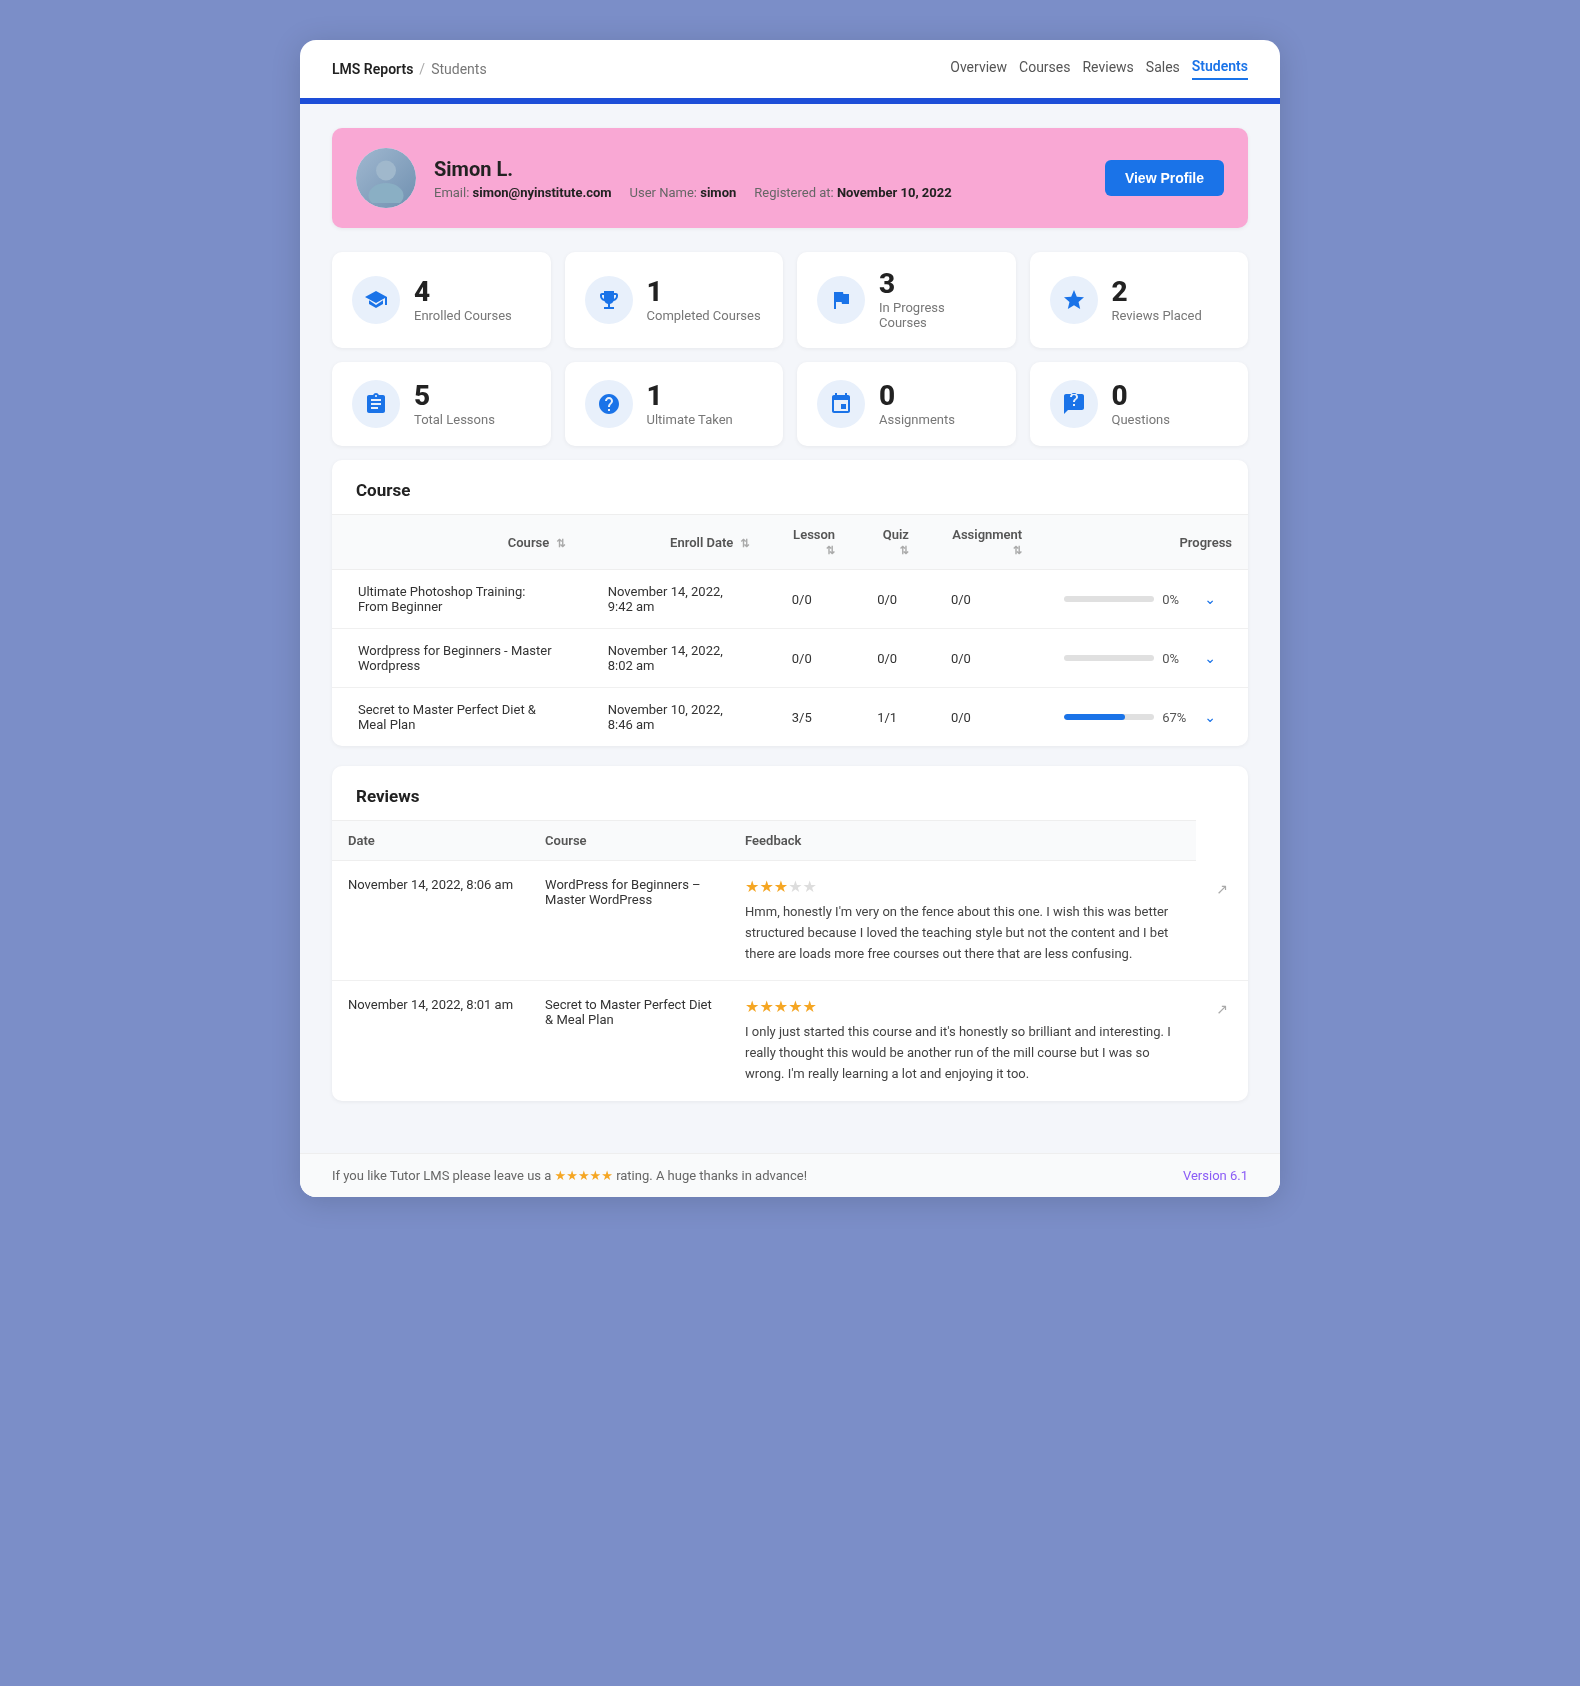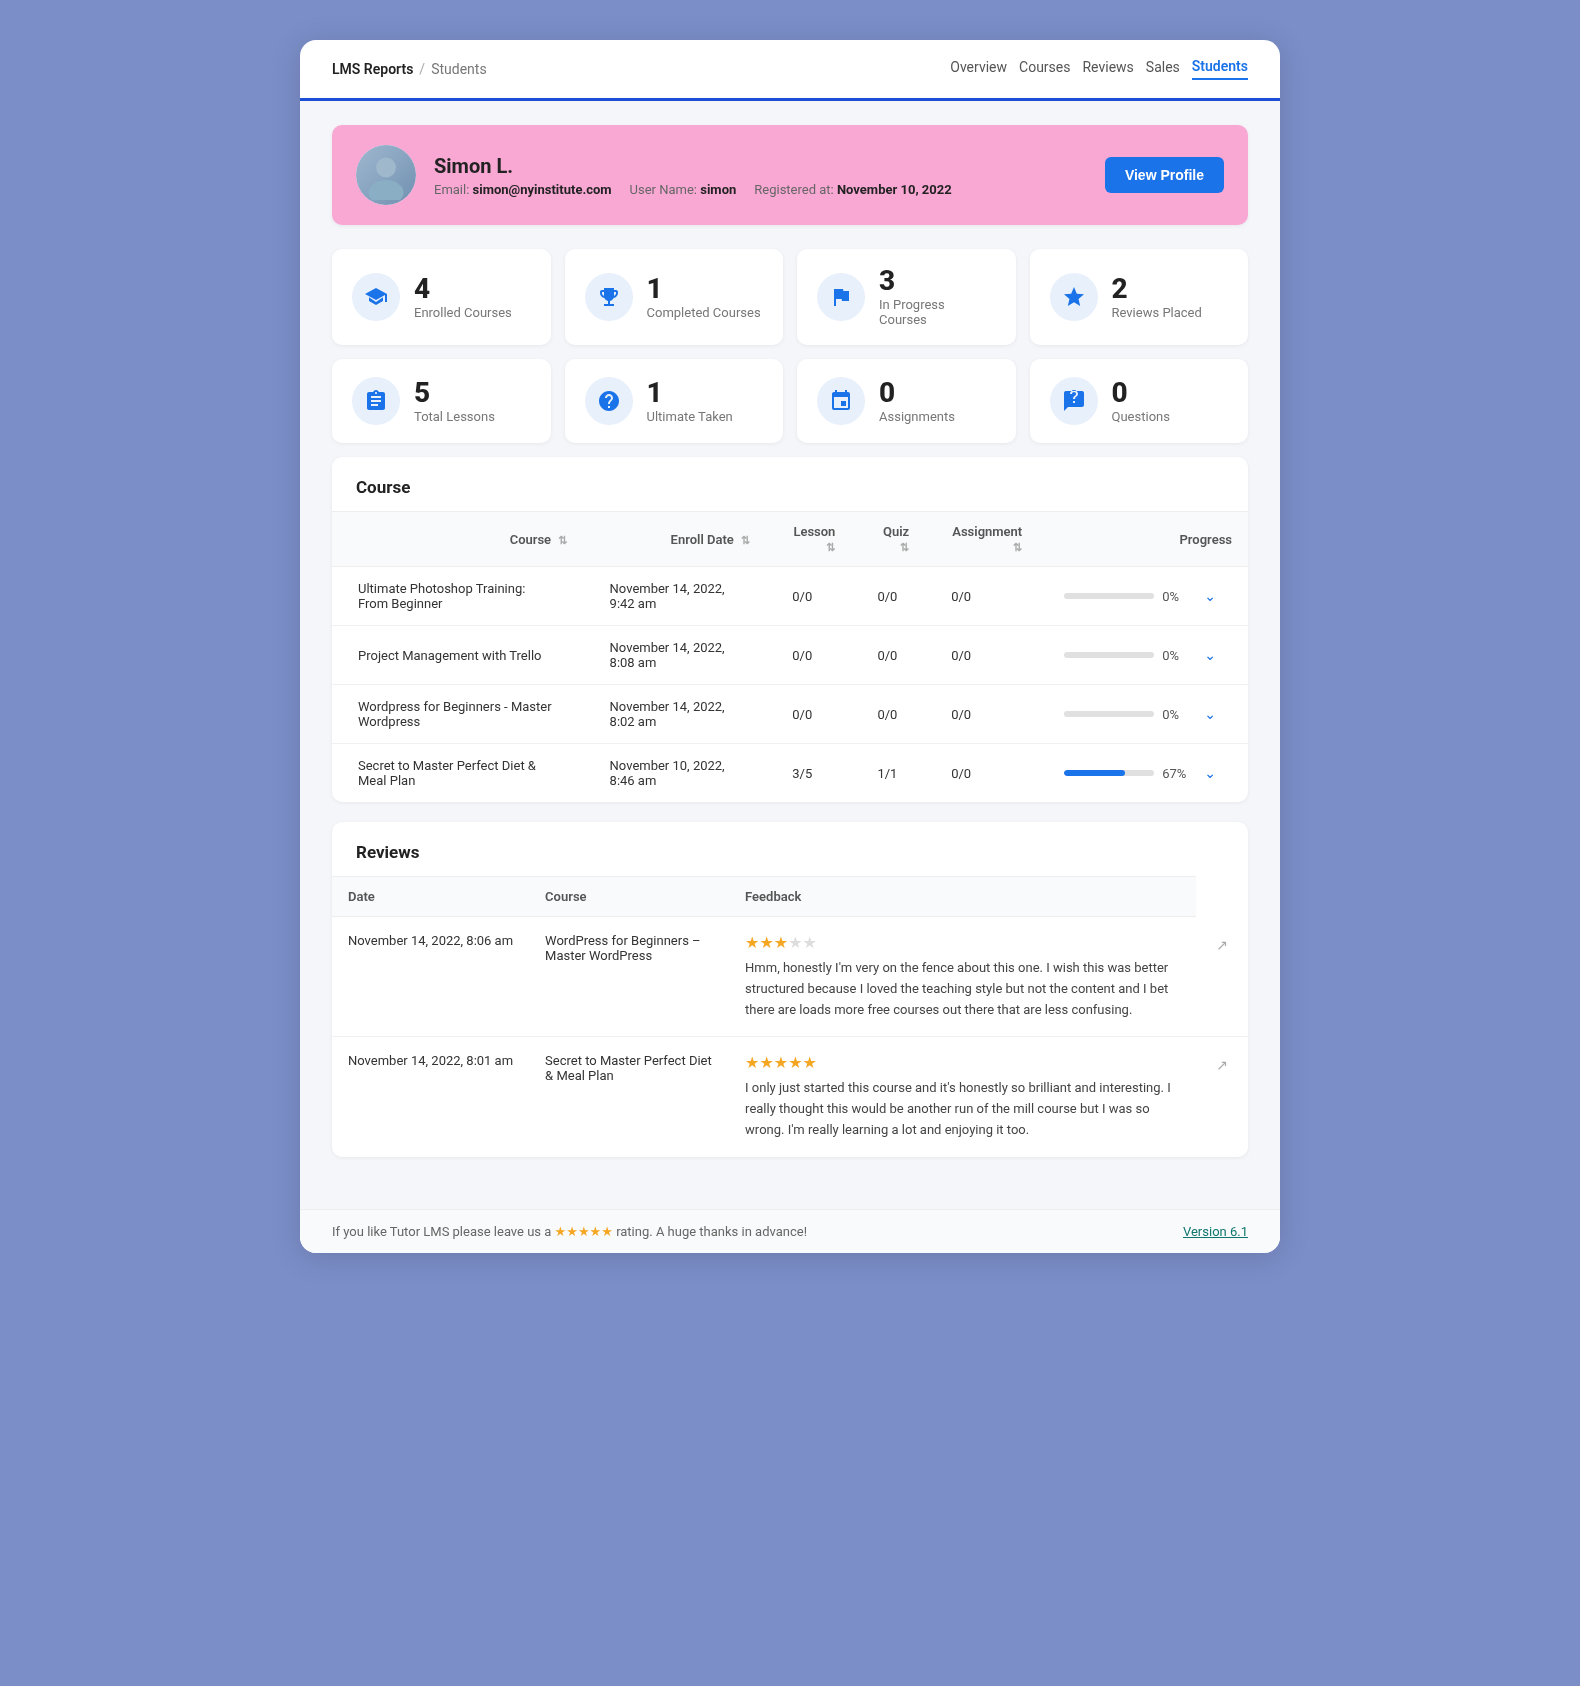--- a/index.html
+++ b/index.html
@@ -19,21 +19,21 @@
       max-width: 100%;
       box-shadow: 0 4px 30px rgba(0,0,0,0.15);
       overflow: hidden;
     }
     
     .header {
       display: flex;
       align-items: center;
       justify-content: space-between;
       padding: 18px 32px;
-      border-bottom: 3px solid #1d4ed8;
+      border-bottom: 6px solid #1d4ed8;
     }
     .breadcrumb {
       display: flex;
       align-items: center;
       gap: 6px;
       font-size: 14px;
       color: #555;
     }
     .breadcrumb .app-title {
       font-weight: 600;
@@ -264,21 +264,21 @@
       background: #f9fafb;
       border-top: 1px solid #eee;
       padding: 14px 32px;
       display: flex;
       justify-content: space-between;
       align-items: center;
       font-size: 13px;
       color: #666;
     }
     .footer-stars { color: #f5a623; font-size: 13px; }
-    .footer-version { color: #0f766e; text-decoration: underline; }
+    .footer-version { color: #8b5cf6; }
   </style>
 </head>
 <body>
 
 <div class="app-container">
 
   <div class="header">
     <div class="breadcrumb">
       <span class="app-title">LMS Reports</span>
       <span class="separator">/</span>
@@ -467,36 +467,20 @@
       <div class="progress-bar-wrap">
         <div class="progress-bar-bg">
           <div class="progress-bar-fill" style="width:0%"></div>
         </div>
         <span class="progress-pct">0%</span>
         <button class="expand-btn">⌄</button>
       </div>
     </td>
   </tr>
             <tr>
-    <td>Project Management with Trello</td>
-    <td>November 14, 2022, 8:08 am</td>
-    <td>0/0</td>
-    <td>0/0</td>
-    <td>0/0</td>
-    <td>
-      <div class="progress-bar-wrap">
-        <div class="progress-bar-bg">
-          <div class="progress-bar-fill" style="width:0%"></div>
-        </div>
-        <span class="progress-pct">0%</span>
-        <button class="expand-btn">⌄</button>
-      </div>
-    </td>
-  </tr>
-            <tr>
     <td>Wordpress for Beginners - Master Wordpress</td>
     <td>November 14, 2022, 8:02 am</td>
     <td>0/0</td>
     <td>0/0</td>
     <td>0/0</td>
     <td>
       <div class="progress-bar-wrap">
         <div class="progress-bar-bg">
           <div class="progress-bar-fill" style="width:0%"></div>
         </div>

